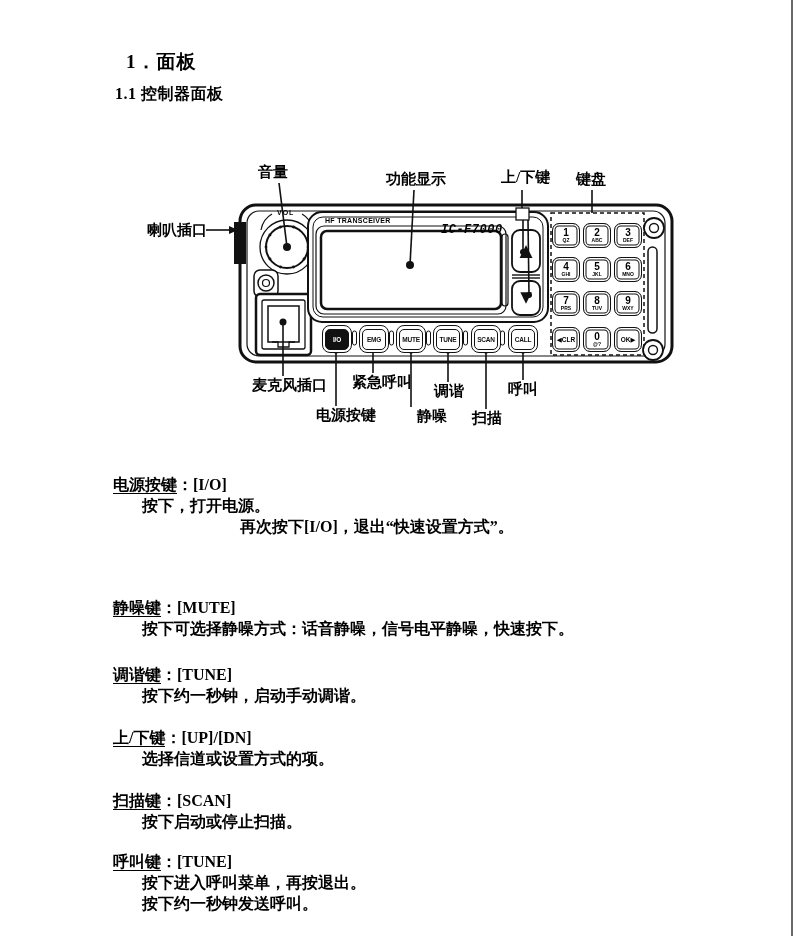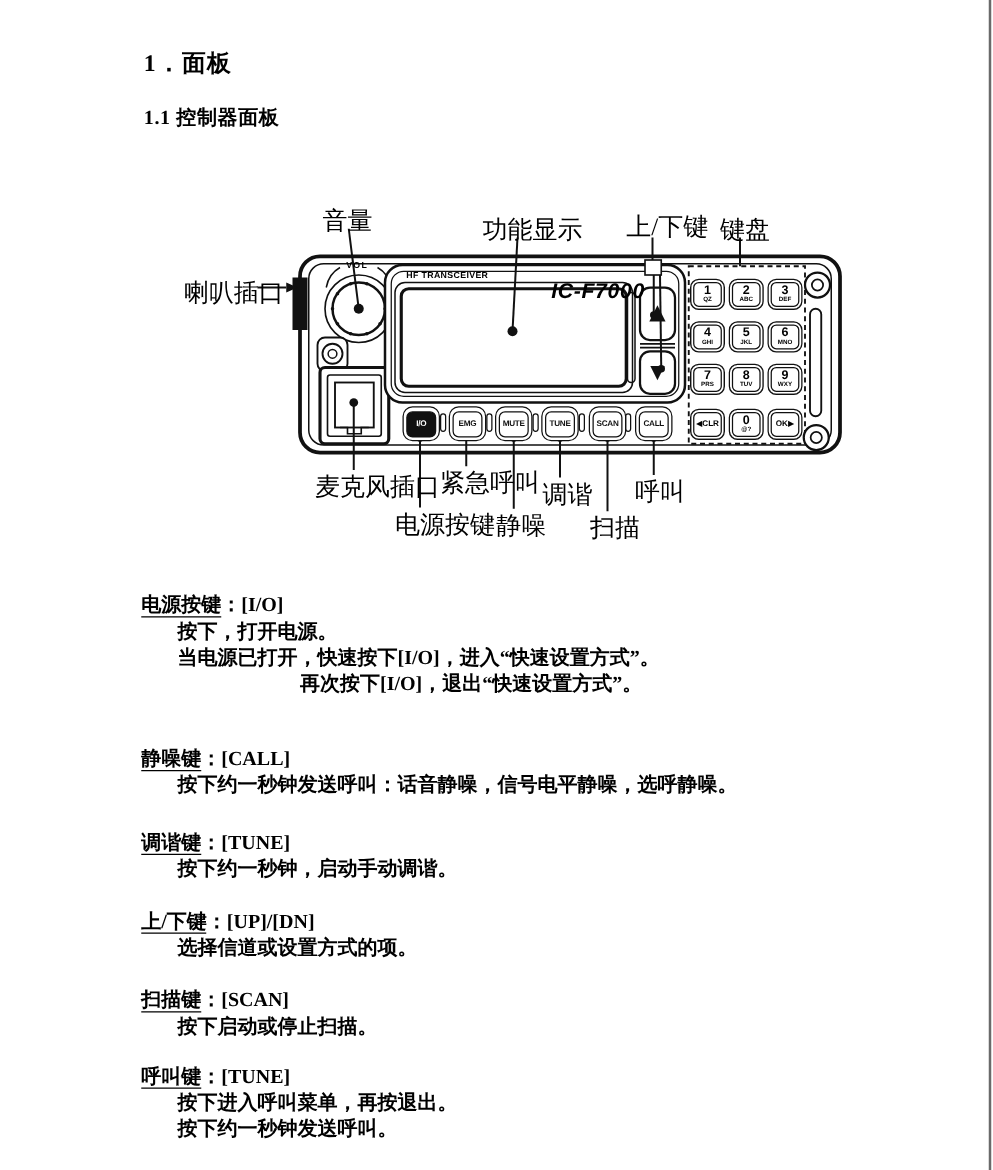--- a/index.html
+++ b/index.html
@@ -1,29 +1,29 @@
 <!DOCTYPE html>
 <html><head>
 <meta charset="utf-8">
 <style>
   html,body{margin:0;padding:0;background:#fff;}
   .page{position:relative;width:794px;height:936px;background:#fff;overflow:hidden;
         font-family:"Liberation Serif","DejaVu Serif",serif;color:#000;}
   .right-edge{position:absolute;left:791px;top:0;width:2px;height:936px;background:#6a6a6a;}
-  .title{position:absolute;left:115px;top:38px;margin:0;font-size:19px;font-weight:bold;letter-spacing:1px;}
+  .title{position:absolute;left:115px;top:38px;margin:11px;font-size:19px;font-weight:bold;letter-spacing:1px;}
   .subtitle{position:absolute;left:115px;top:84px;margin:0;font-size:16px;font-weight:bold;letter-spacing:0.5px;}
 
   .diagram{position:absolute;left:0;top:0;width:794px;height:470px;}
   .diagram svg{position:absolute;left:0;top:0;}
 
-  .co{position:absolute;font-size:20px;font-weight:normal;white-space:nowrap;}
+  .co{position:absolute;font-size:15px;font-weight:bold;white-space:nowrap;}
   .brand{position:absolute;left:325px;top:217px;font-family:"Liberation Sans","DejaVu Sans",sans-serif;
          font-size:7px;font-weight:bold;letter-spacing:0.3px;}
-  .model{position:absolute;left:441px;top:223px;font-family:Liberation Sans, sans-serif;
-         font-size:17px;font-weight:bold;font-style:italic;letter-spacing:0.5px;}
+  .model{position:absolute;left:441px;top:223px;font-family:Liberation Mono, monospace;
+         font-size:12px;font-weight:bold;font-style:italic;letter-spacing:0.5px;}
   .vol{position:absolute;left:277px;top:209px;font-family:"Liberation Sans","DejaVu Sans",sans-serif;
        font-size:7px;font-weight:bold;letter-spacing:1px;}
   .arrow-glyph{position:absolute;display:flex;align-items:center;justify-content:center;
        font-family:"DejaVu Sans",sans-serif;color:#111;}
   .arrow-up{left:512px;top:234px;width:28px;height:32px;font-size:17px;}
   .arrow-down{left:512px;top:283px;width:28px;height:28px;font-size:15px;}
 
   .key{position:absolute;width:26px;height:23px;border:1.5px solid #111;border-radius:7px;
        display:flex;flex-direction:column;align-items:center;justify-content:center;
        background:#fff;box-shadow:inset 0 0 0 1.5px #fff, inset 0 0 0 2.5px #111;
@@ -220,34 +220,33 @@
     <div class="co" style="left:258px;top:163px">音量</div>
     <div class="co" style="left:386px;top:170px">功能显示</div>
     <div class="co" style="left:501px;top:168px">上/下键</div>
     <div class="co" style="left:576px;top:170px">键盘</div>
     <div class="co" style="left:147px;top:221px">喇叭插口</div>
     <div class="co" style="left:252px;top:376px">麦克风插口</div>
     <div class="co" style="left:352px;top:373px">紧急呼叫</div>
     <div class="co" style="left:434px;top:382px">调谐</div>
     <div class="co" style="left:508px;top:380px">呼叫</div>
     <div class="co" style="left:316px;top:406px">电源按键</div>
-    <div class="co" style="left:397px;top:407px">静噪</div>
+    <div class="co" style="left:417px;top:407px">静噪</div>
     <div class="co" style="left:472px;top:409px">扫描</div>
   </div>
 
   <div class="section" style="top:474px">
     <div class="sec-head"><span class="term">电源按键</span><span class="keylabel">：[I/O]</span></div>
     <div class="sec-line">按下，打开电源。</div>
-    <div class="sec-line">当电源已打开，快速按下[I/O]，进入“快速设置方式”。</div>
     <div class="sec-line indent2">再次按下[I/O]，退出“快速设置方式”。</div>
   </div>
 
   <div class="section" style="top:597px">
-    <div class="sec-head"><span class="term">静噪键</span><span class="keylabel">：[CALL]</span></div>
-    <div class="sec-line">按下约一秒钟发送呼叫：话音静噪，信号电平静噪，选呼静噪。</div>
+    <div class="sec-head"><span class="term">静噪键</span><span class="keylabel">：[MUTE]</span></div>
+    <div class="sec-line">按下可选择静噪方式：话音静噪，信号电平静噪，快速按下。</div>
   </div>
 
   <div class="section" style="top:727px">
     <div class="sec-head"><span class="term">上/下键</span><span class="keylabel">：[UP]/[DN]</span></div>
     <div class="sec-line">选择信道或设置方式的项。</div>
   </div>
 
   <div class="section" style="top:664px">
     <div class="sec-head"><span class="term">调谐键</span><span class="keylabel">：[TUNE]</span></div>
     <div class="sec-line">按下约一秒钟，启动手动调谐。</div>

